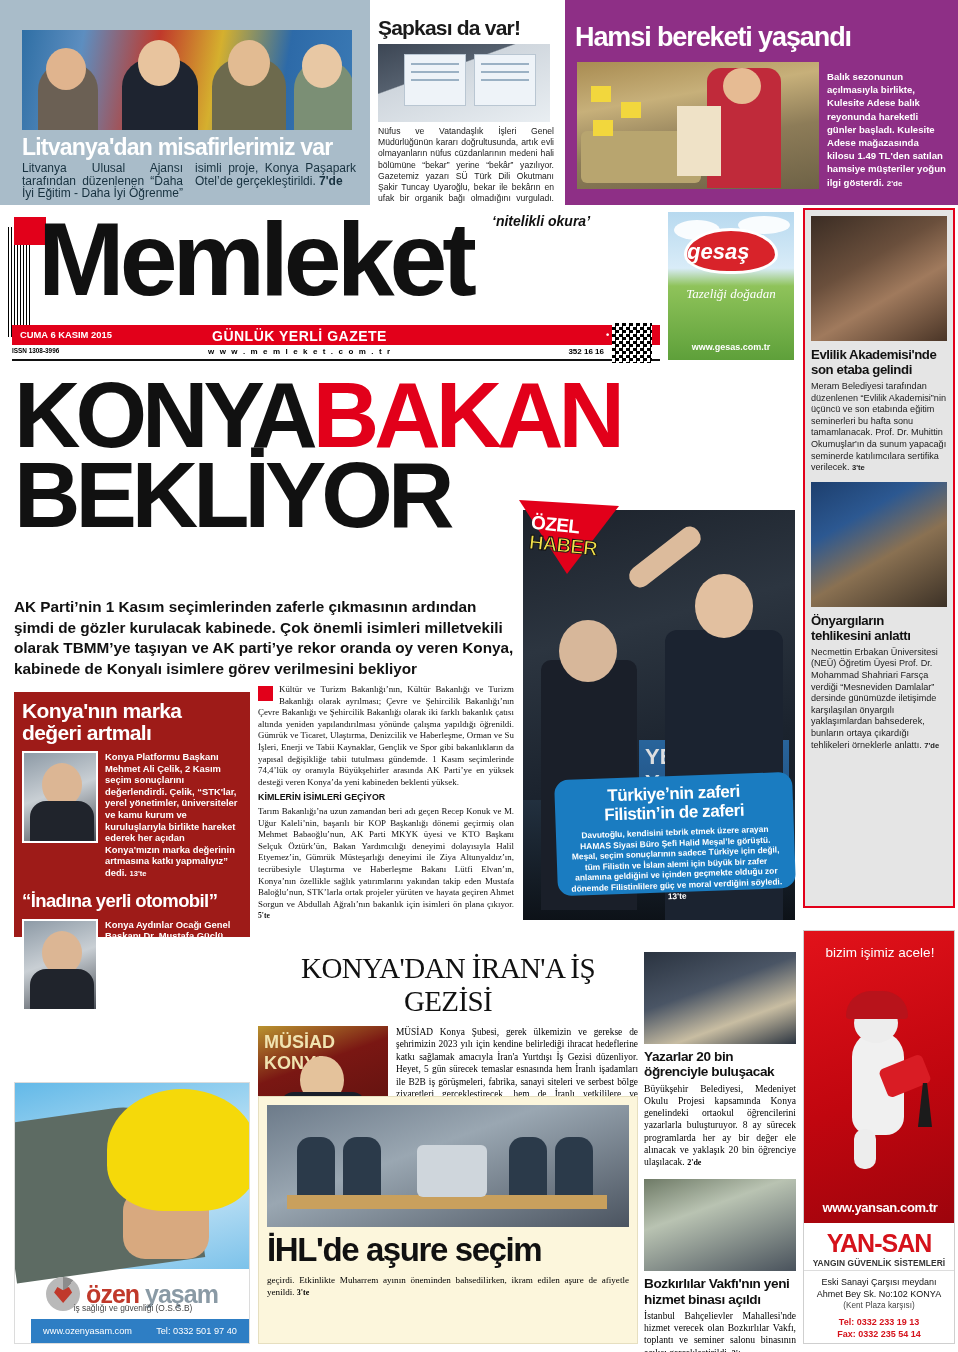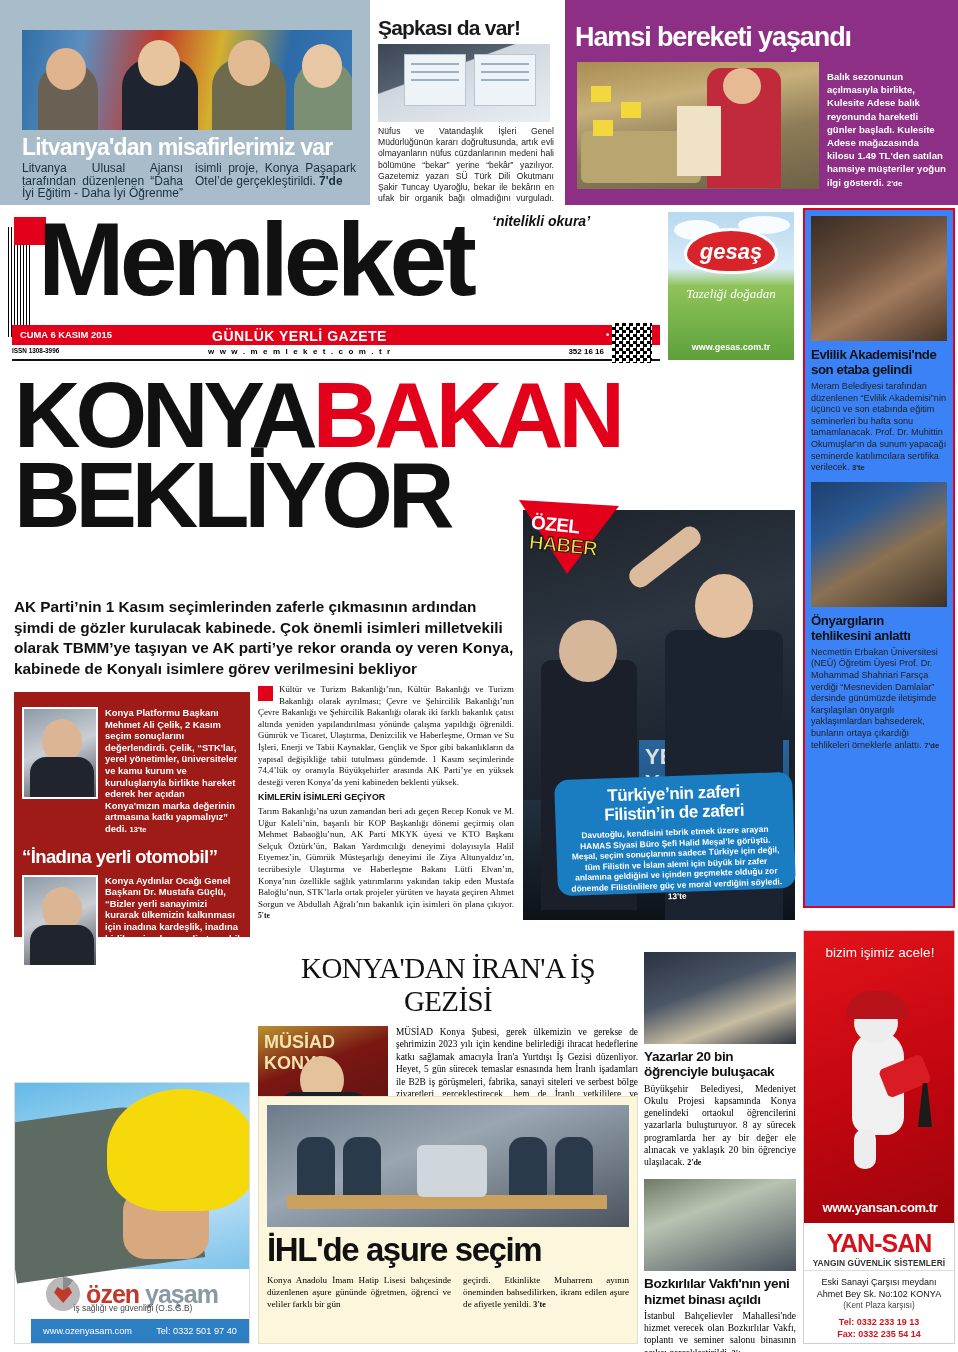--- a/index.html
+++ b/index.html
@@ -75,30 +75,30 @@
   .underbar .tel { position:absolute; right:56px; top:0; font-size:8px; font-weight:bold; }
   .qr { position:absolute; left:612px; top:118px; width:40px; height:40px;
         background:repeating-conic-gradient(#000 0 25%,#fff 0 50%) 0 0/7px 7px; }
 
   .gesas { position:absolute; left:668px; top:212px; width:126px; height:148px;
            background:linear-gradient(to bottom,#b7d9ef 0%,#d9ecf8 38%,#8fc35a 50%,#5ea03a 100%);
            overflow:hidden; }
   .gesas .cloud { position:absolute; background:#fff; border-radius:50%; opacity:.9;}
   .gesas .logo { position:absolute; left:16px; top:16px; width:94px; height:46px; background:#d8232a;
                  border-radius:50% 50% 46% 46%/58% 58% 42% 42%; border:3px solid #fff; }
-  .gesas .logo span { display:block; text-align:center; color:#fff; font-size:22px;
+  .gesas .logo span { display:block; color:#fff; font-size:22px;
                       font-weight:bold; font-style:italic; line-height:42px; }
   .gesas .taz { position:absolute; left:0; top:74px; width:126px; text-align:center;
                 color:#fff; font-style:italic; font-size:13px; line-height:16px; font-family:"Liberation Serif",serif;}
   .gesas .url { position:absolute; left:0; bottom:8px; width:126px; text-align:center;
                 color:#fff; font-size:9px; font-weight:bold; }
 
   
   .rail { position:absolute; left:803px; top:208px; width:152px; height:700px;
-          border:2px solid #e2001a; background:#3b82f6; padding:6px; }
+          border:2px solid #e2001a; background:#e5e5e5; padding:6px; }
   .rail-photo { width:136px; height:125px; overflow:hidden; }
   .rp1 { background:linear-gradient(150deg,#3b2d24 0%,#6a4f3c 38%,#a07a5d 62%,#4a3527 100%); }
   .rail h3 { font-size:13.2px; line-height:15px; margin:6px 0 4px; color:#111;
              font-weight:bold; letter-spacing:-0.4px; }
   .rail p { font-size:9.1px; line-height:11.6px; color:#222; text-align:left; }
   .rp2 { background:linear-gradient(150deg,#1d3f6e 0%,#2c5891 30%,#8a7152 58%,#3c3126 100%); }
   .pageref { font-weight:bold; font-size:7.6px; }
 
   .yansan { position:absolute; left:803px; top:930px; width:152px; height:414px;
             border:1px solid #cfcfcf; background:#fff; overflow:hidden; }
@@ -410,20 +410,21 @@
       <span>Türkiye’nin zaferi</span><br>
       <span>Filistin’in de zaferi</span>
     </h4>
     <p>
       <span>Davutoğlu, kendisini tebrik etmek üzere arayan HAMAS Siyasi Büro Şefi Halid Meşal’le görüştü. Meşal, seçim sonuçlarının sadece Türkiye için değil, tüm Filistin ve İslam alemi için büyük bir zafer anlamına geldiğini ve içinden geçmekte olduğu zor dönemde Filistinlilere güç ve moral verdiğini söyledi.</span>
       <span>13'te</span>
     </p>
   </div>
 
   <div class="leftred">
+    <h2>Konya'nın marka değeri artmalı</h2>
     <div class="lr-row">
       <div class="lr-ph">
           <div class="hd"></div>
           <div class="bd"></div>
         </div>
       <p>
         <span>Konya Platformu Başkanı Mehmet Ali Çelik, 2 Kasım seçim sonuçlarını değerlendirdi. Çelik, “STK'lar, yerel yönetimler, üniversiteler ve kamu kurum ve kuruluşlarıyla birlikte hareket ederek her açıdan Konya'mızın marka değerinin artmasına katkı yapmalıyız” dedi.</span>
         <span class="pageref">13'te</span>
       </p>
     </div>
@@ -489,21 +490,20 @@
     <div class="ihl-ph">
       <div class="tb"></div>
         <div class="pot"></div>
       <div class="w" style="left:30px"></div>
         <div class="w" style="left:76px"></div>
       <div class="w" style="left:242px"></div>
         <div class="w" style="left:288px"></div>
     </div>
     <h2>İHL'de aşure seçim</h2>
     <div class="ihl-body">
-      <p>Konya Anadolu İmam Hatip Lisesi bahçesinde düzenlenen aşure gününde öğretmen, öğrenci ve veliler farklı bir gün</p>
       <p>
         <span>geçirdi. Etkinlikte Muharrem ayının öneminden bahsedilirken, ikram edilen aşure de afiyetle yenildi.</span>
         <b style="font-size:8px">3'te</b>
       </p>
     </div>
   </div>
 
   <div class="rmid">
     <div class="rmid-ph a"></div>
     <h3>Yazarlar 20 bin öğrenciyle buluşacak</h3>

